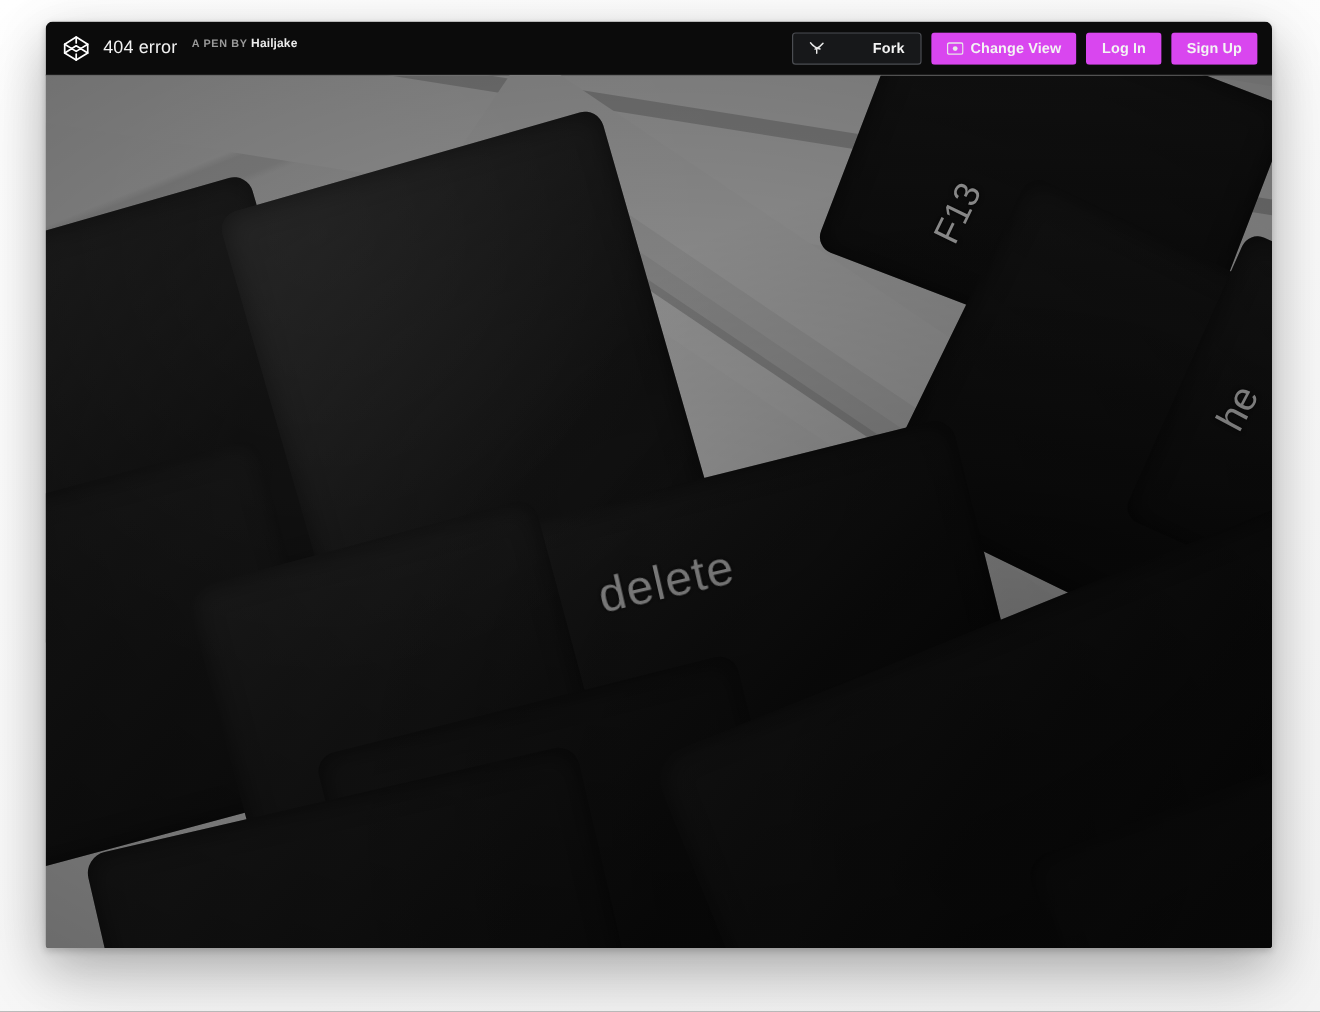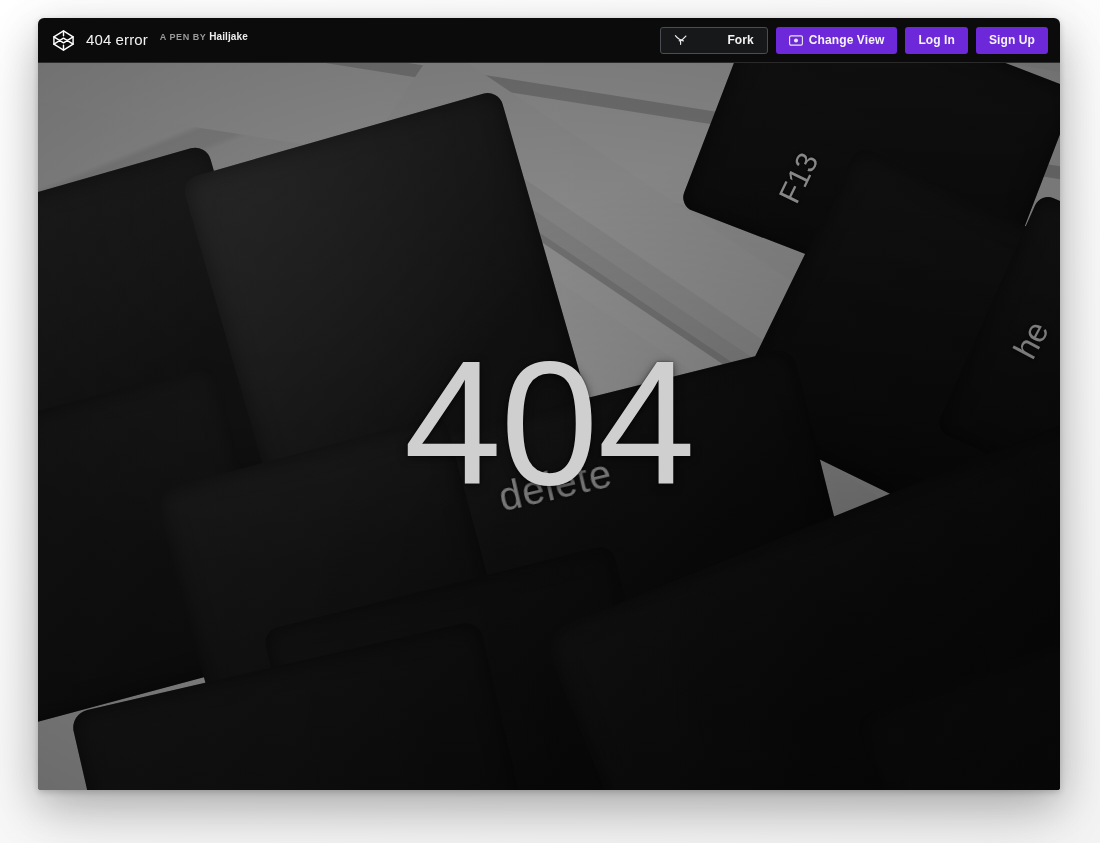--- a/index.html
+++ b/index.html
@@ -170,21 +170,21 @@
 
   .pen-actions {
     display: flex;
     align-items: center;
     gap: 8px;
   }
 
   .pen-btn {
     height: 27px;
     border-radius: 3px;
-    background: #6d28d9;
+    background: #d946ef;
     color: #f4f4f4;
     font-size: 12px;
     font-weight: 700;
     display: inline-flex;
     align-items: center;
     justify-content: center;
     gap: 6px;
     padding: 0 12px;
     border: 1px solid transparent;
     white-space: nowrap;
@@ -401,17 +401,16 @@
       <div class="key" style="left:860px;top:580px;width:380px;height:330px;transform:rotate(-20deg);border-radius:20px;z-index:17;
                   background:linear-gradient(150deg,#161616,#070707);"></div>
 
       <div style="position:absolute;inset:0;z-index:30;pointer-events:none;
                   background:
                     radial-gradient(circle at 22% 18%, rgba(255,255,255,0.05), transparent 38%),
                     radial-gradient(circle at 78% 88%, rgba(0,0,0,0.35), transparent 55%);"></div>
     </div>
 
     <div class="error-overlay">
-      <div class="error-code">404</div>
     </div>
 
   </div>
 </div>
 
 </body></html>

